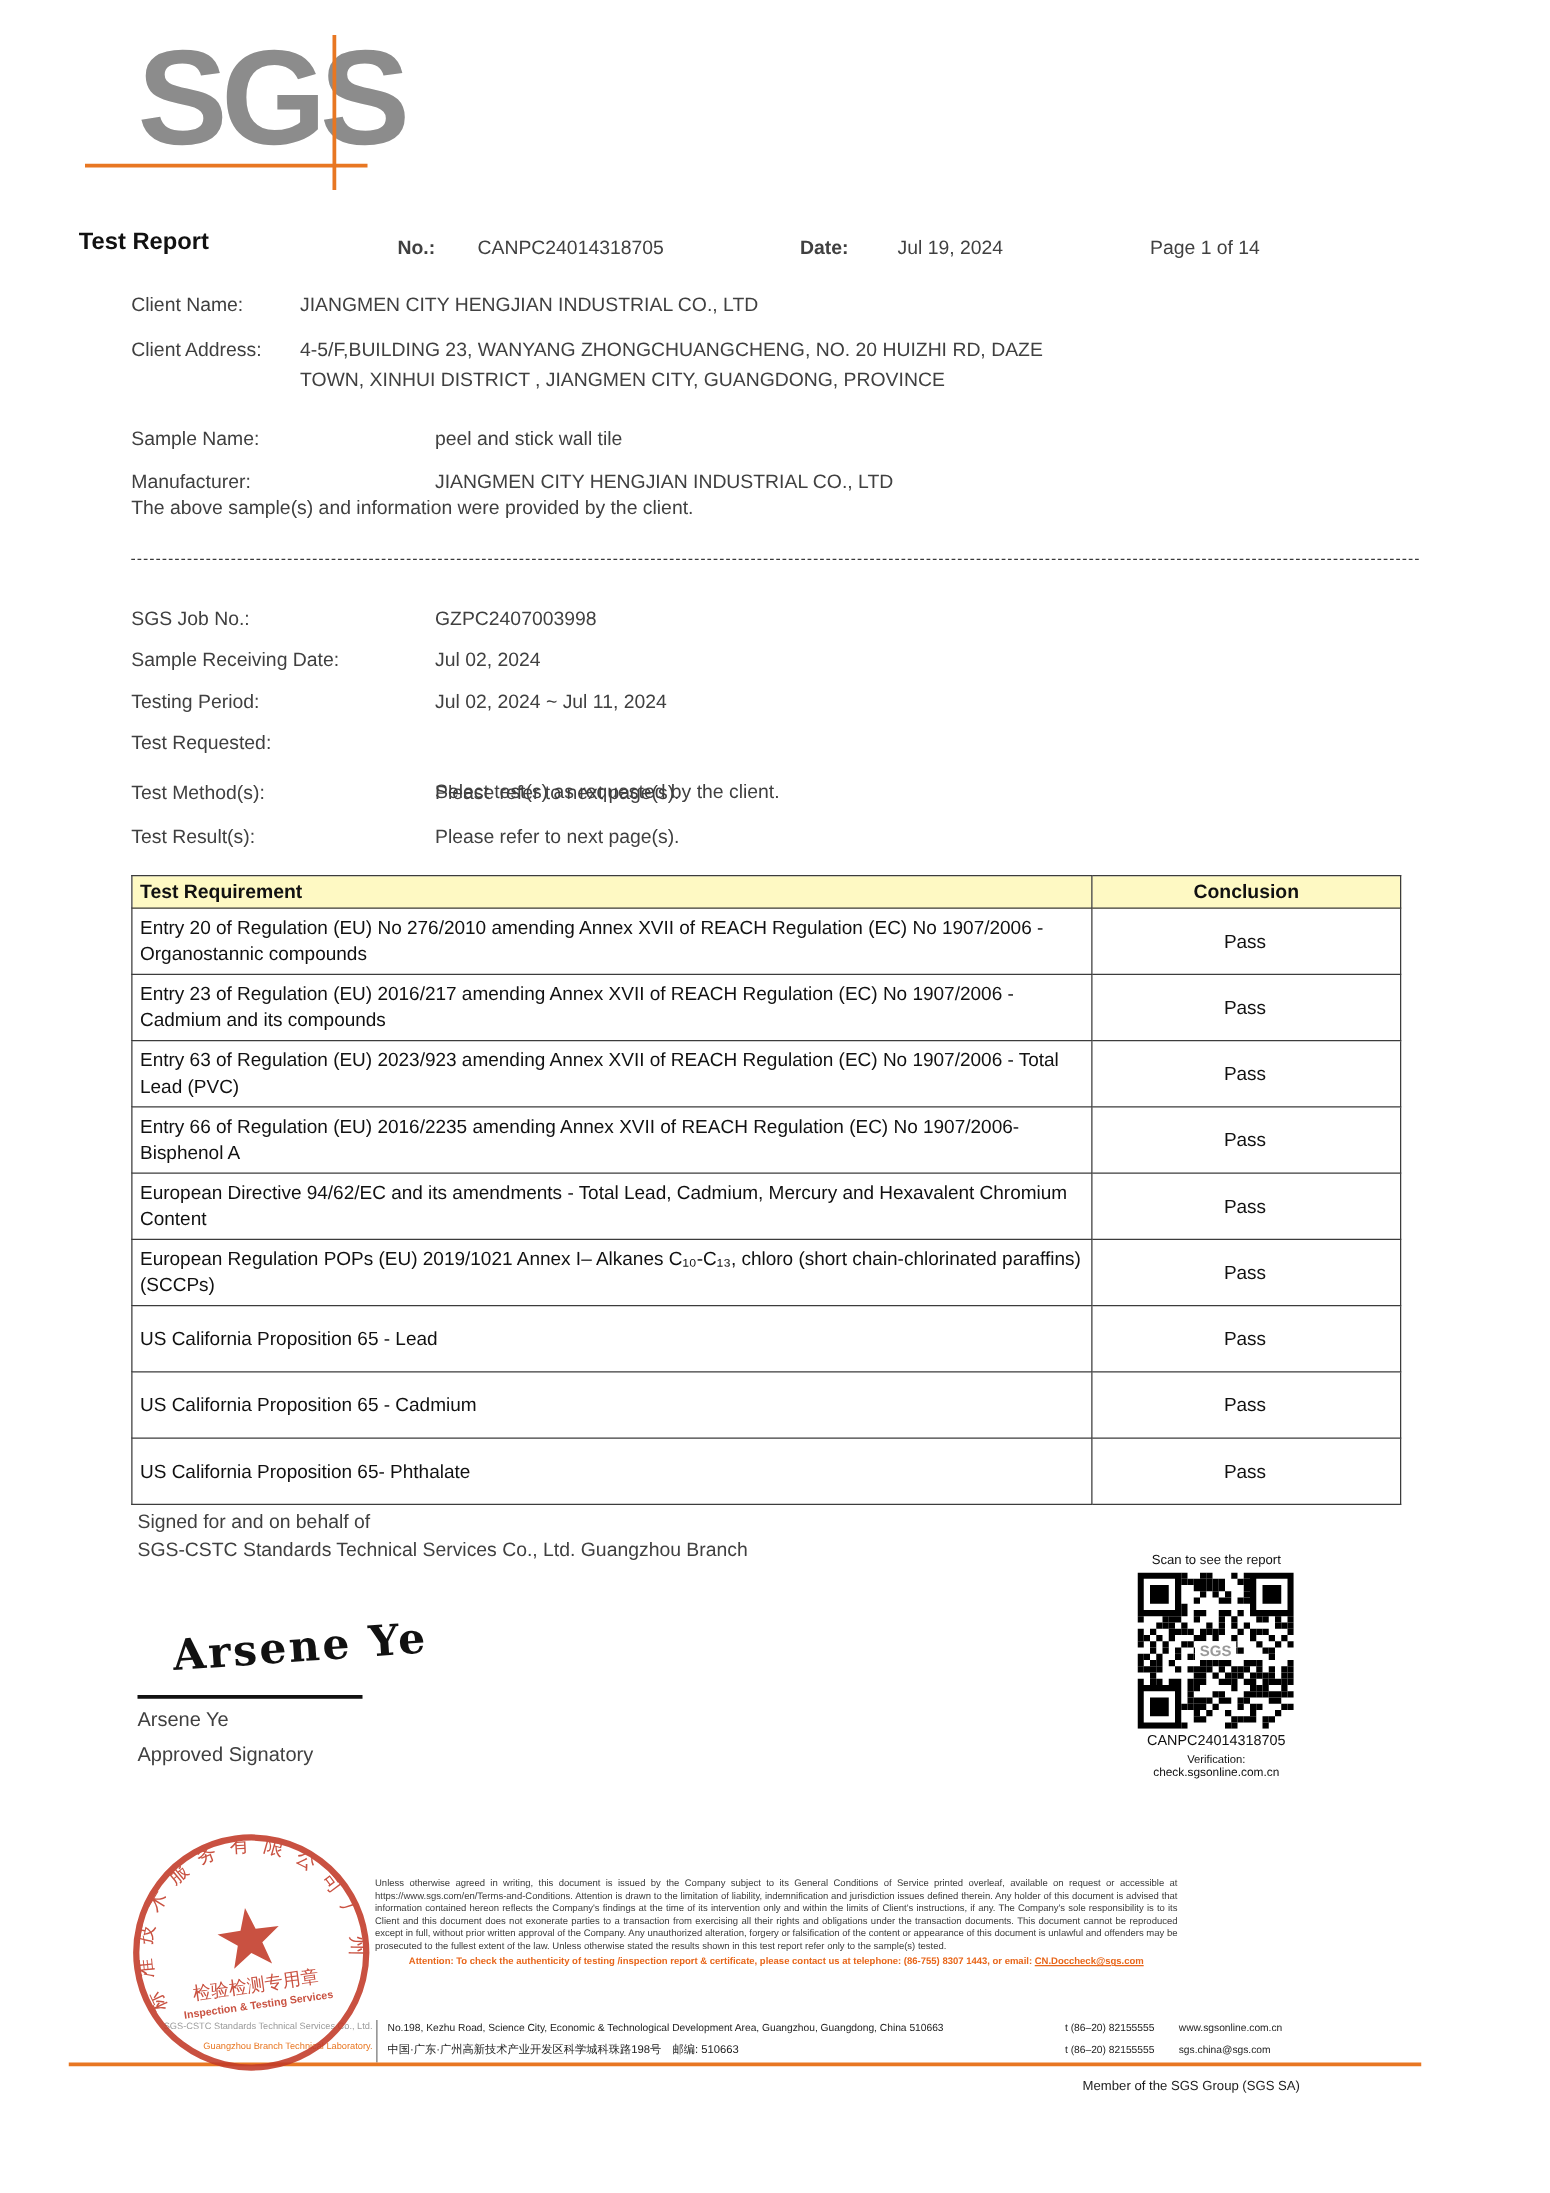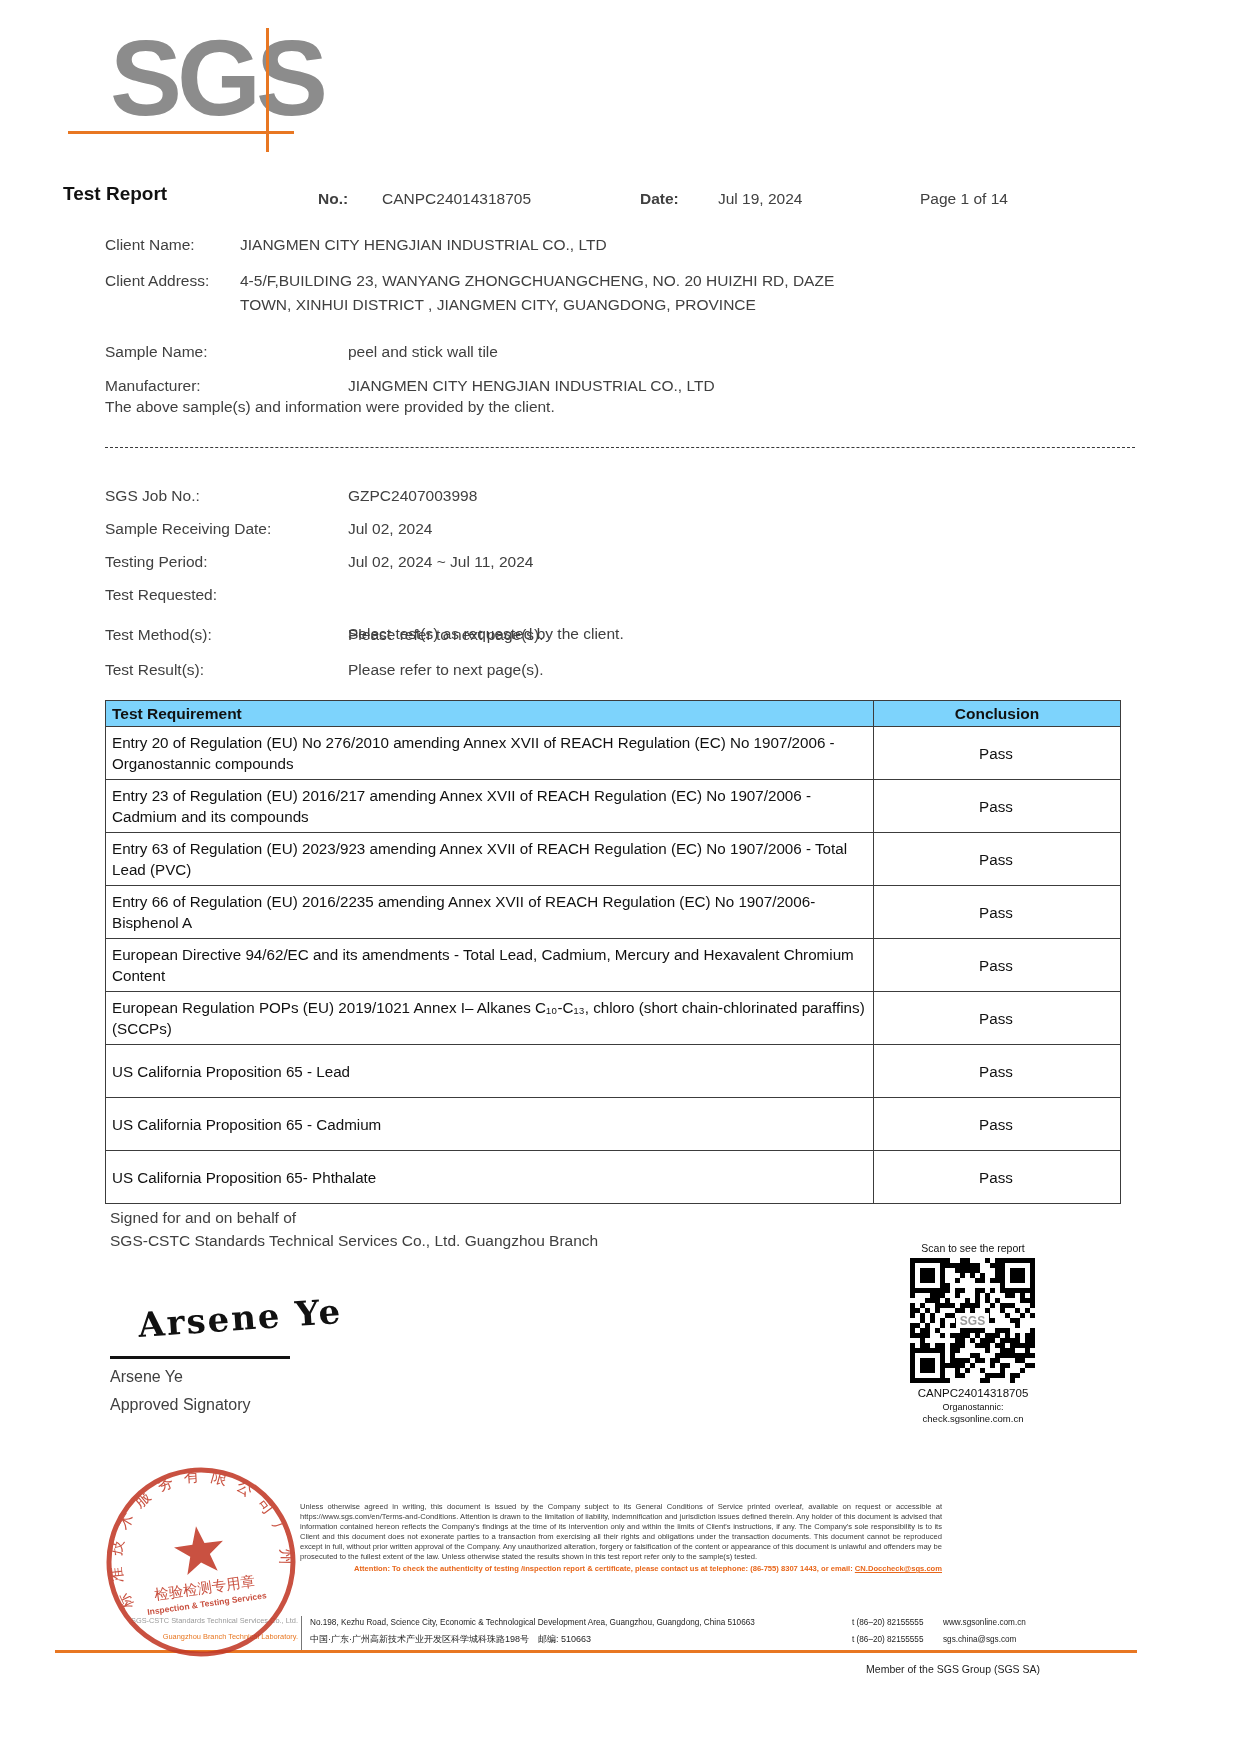--- a/index.html
+++ b/index.html
@@ -6,29 +6,29 @@
   #page{position:relative;width:1240px;height:1754px;background:#fff;overflow:hidden;
         font-family:"Liberation Sans", sans-serif;color:#111;}
   .abs{position:absolute;}
   .t{font-size:15.5px;color:#404040;white-space:nowrap;}
   .b{font-weight:bold;}
   .logo-text{font-size:108px;font-weight:bold;color:#8c8c8c;letter-spacing:-5px;line-height:1;}
   .orange{background:#e87722;}
   .dashed{border-top:1.6px dashed #3a3a3a;height:0;}
   table.results{border-collapse:collapse;width:1015px;table-layout:fixed;}
   table.results th, table.results td{border:1.4px solid #3c3c3c;font-size:15.2px;}
-  table.results th{background:#7dd3fc;height:23px;font-size:15.5px;text-align:left;padding:1px 6px;}
+  table.results th{background:#fef9c3;height:23px;font-size:15.5px;text-align:left;padding:1px 6px;}
   table.results th.conc{text-align:center;}
   table.results td{height:48px;vertical-align:middle;line-height:21px;padding:2px 8px 2px 6px;}
   table.results td.conc{text-align:center;}
   .sig-hand{font-size:34px;font-weight:800;letter-spacing:2px;transform:rotate(-4deg);
             font-family:"DejaVu Serif", serif;white-space:nowrap;}
   .qrblock{text-align:center;}
   .legal{width:642px;font-size:7.6px;line-height:10px;color:#3c3c3c;text-align:justify;white-space:normal;}
-  .attn{width:642px;font-size:7.6px;line-height:9.6px;color:#e8661a;font-weight:bold;text-align:right;
+  .attn{width:642px;font-size:7.6px;line-height:9.6px;color:#e8661a;font-weight:bold;text-align:center;
         margin-top:2px;white-space:normal;}
   .attn a{color:#e8661a;text-decoration:underline;}
   .addr{font-size:8.2px;color:#1d1d1d;white-space:nowrap;}
   .addr-cn{font-size:9px;}
   .leftfoot{font-size:7.4px;white-space:nowrap;text-align:right;width:238px;}
 </style>
 </head>
 <body>
 
 <div id="page">
@@ -366,21 +366,21 @@
       <rect x="90" y="0" width="35" height="35" fill="#000"></rect>
       <rect x="95" y="5" width="25" height="25" fill="#fff"></rect>
       <rect x="100" y="10" width="15" height="15" fill="#000"></rect>
       <rect x="0" y="90" width="35" height="35" fill="#000"></rect>
       <rect x="5" y="95" width="25" height="25" fill="#fff"></rect>
       <rect x="10" y="100" width="15" height="15" fill="#000"></rect>
       <rect x="46" y="55" width="33" height="15" fill="#fff"></rect>
       <text x="62.5" y="67" font-size="12" font-weight="bold" fill="#9a9a9a" text-anchor="middle" font-family="Liberation Sans, sans-serif">SGS</text>
     </svg>
   <div class="abs qrblock" style="left:893px;top:1387px;width:160px;font-size:11.5px;">CANPC24014318705</div>
-  <div class="abs qrblock" style="left:893px;top:1402px;width:160px;font-size:9px;">Organostannic:</div>
+  <div class="abs qrblock" style="left:893px;top:1402px;width:160px;font-size:9px;">Verification:</div>
   <div class="abs qrblock" style="left:893px;top:1413px;width:160px;font-size:9.5px;">check.sgsonline.com.cn</div>
 
   <div class="abs leftfoot" style="left:60px;top:1616px;color:#9a9a9a;">SGS-CSTC Standards Technical Services Co., Ltd.</div>
   <div class="abs leftfoot" style="left:60px;top:1632px;color:#e87722;">Guangzhou Branch Technical Laboratory.</div>
 
   <div class="abs" style="left:300px;top:1502px;">
     <div class="legal">Unless otherwise agreed in writing, this document is issued by the Company subject to its General Conditions of Service printed overleaf, available on request or accessible at https://www.sgs.com/en/Terms-and-Conditions. Attention is drawn to the limitation of liability, indemnification and jurisdiction issues defined therein. Any holder of this document is advised that information contained hereon reflects the Company's findings at the time of its intervention only and within the limits of Client's instructions, if any. The Company's sole responsibility is to its Client and this document does not exonerate parties to a transaction from exercising all their rights and obligations under the transaction documents. This document cannot be reproduced except in full, without prior written approval of the Company. Any unauthorized alteration, forgery or falsification of the content or appearance of this document is unlawful and offenders may be prosecuted to the fullest extent of the law. Unless otherwise stated the results shown in this test report refer only to the sample(s) tested.</div>
     <div class="attn"><span>Attention: To check the authenticity of testing /inspection report &amp; certificate, please contact us at telephone: (86-755) 8307 1443, or email: </span><a>CN.Doccheck@sgs.com</a></div>
   </div>
 

